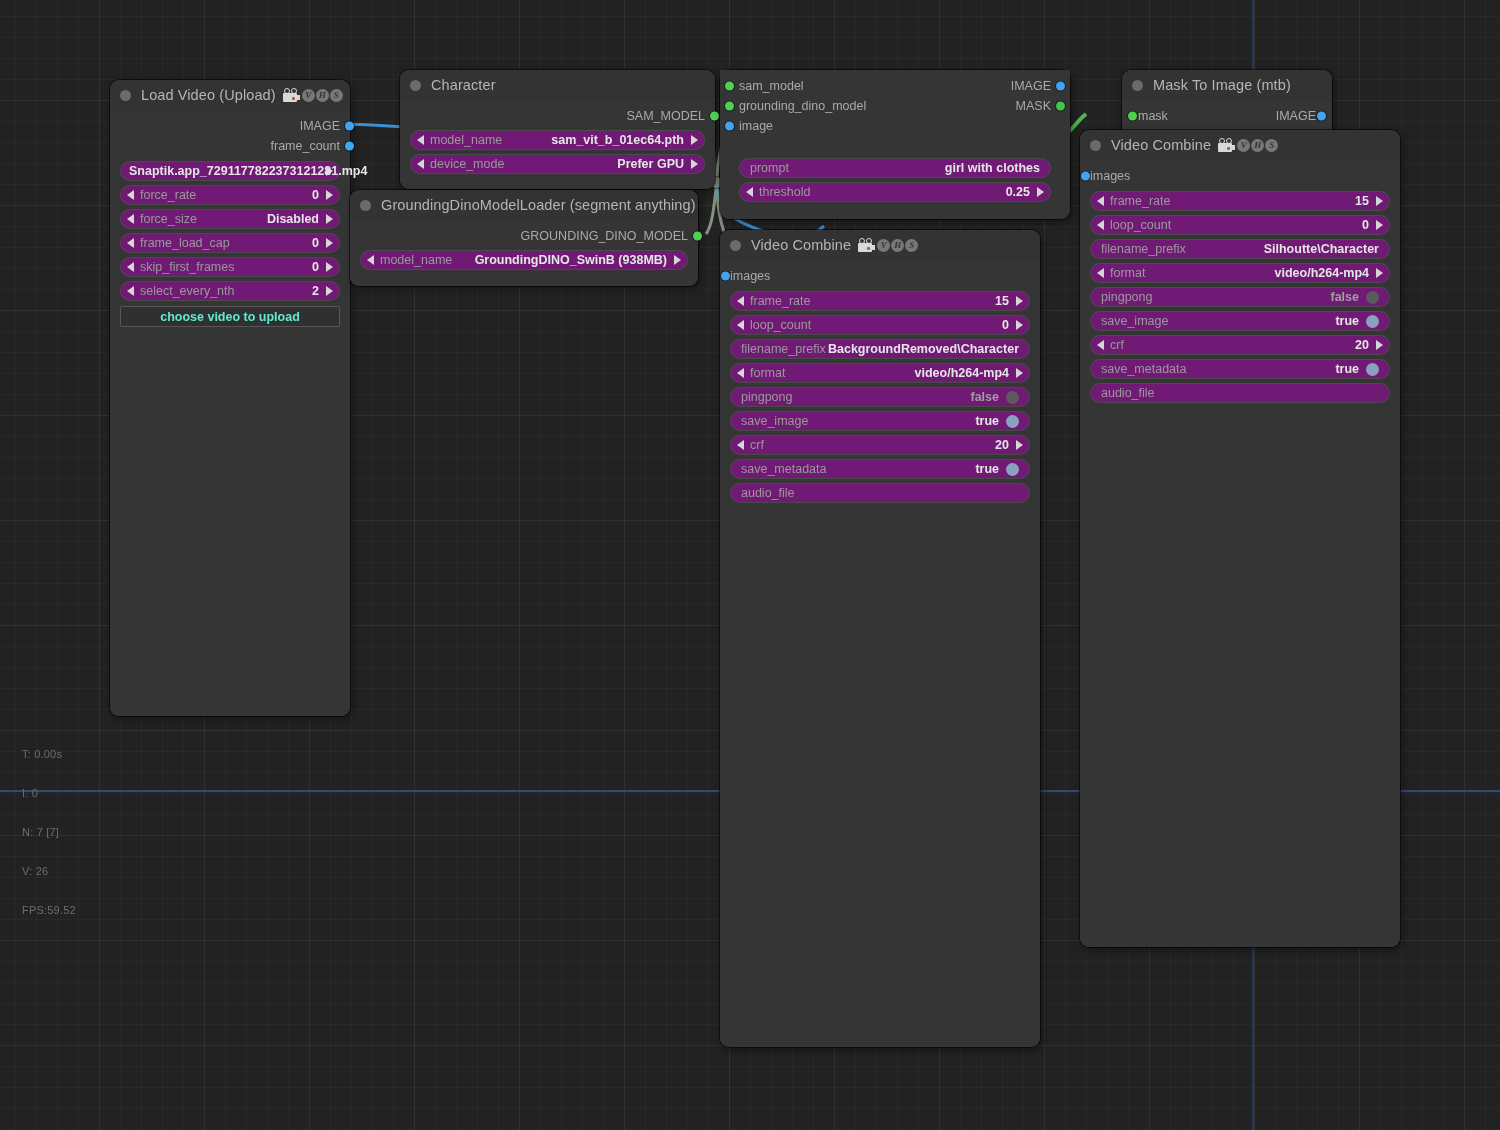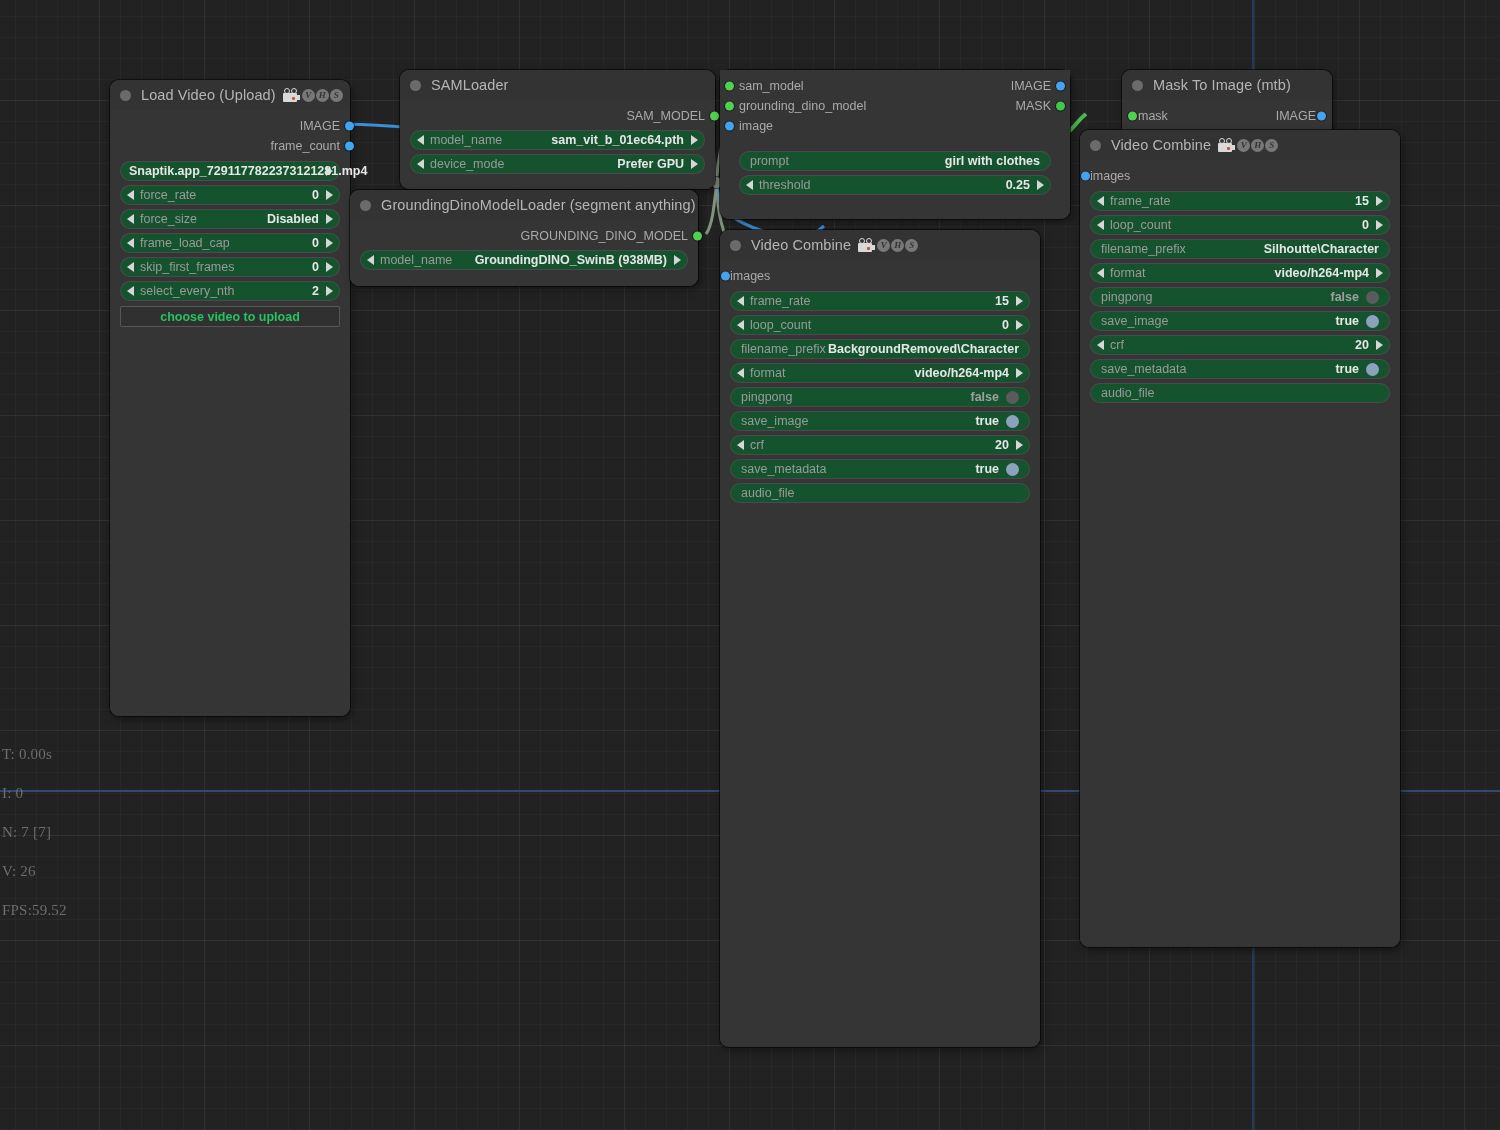--- a/index.html
+++ b/index.html
@@ -167,21 +167,21 @@
   .dot-green { background: #4fd14f; }
   .dot-mask  { background: #3ec94a; }
   .dot-int   { background: #3da9f5; }
 
   
   .widget {
     position: relative;
     height: 20px;
     margin-top: 4px;
     border-radius: 11px;
-    background: #14532d;
+    background: #701a75;
     box-shadow: inset 0 0 0 1px #4a4a4a;
     display: flex;
     align-items: center;
     padding: 0 9px;
     font-size: 12.5px;
     box-sizing: border-box;
     overflow: visible;
   }
   .widget .wname {
     color: #9a9a9a;
@@ -231,34 +231,34 @@
 
   .btn-widget {
     height: 21px;
     margin-top: 5px;
     background: #303030;
     box-shadow: inset 0 0 0 1px #565656;
     display: flex;
     align-items: center;
     justify-content: center;
     font-size: 12.5px;
-    color: #22c55e;
+    color: #5eead4;
     font-weight: bold;
     border-radius: 2px;
   }
 
   
   #stats {
     position: absolute;
-    left: 2px;
+    left: 22px;
     top: 722px;
-    font-size: 15px;
+    font-size: 11px;
     line-height: 13px;
     color: #6d6d6d;
-    font-family: Liberation Serif, serif;
+    font-family: Liberation Sans, sans-serif;
     white-space: pre;
   }
   #stats div { letter-spacing: 0.2px; }
 
   
   .reroute {
     position: absolute;
     width: 11px; height: 11px;
     border-radius: 50%;
     background: #8c9a8c;
@@ -355,21 +355,21 @@
         <span class="arrow-r"></span>
       </div>
 
       <div class="btn-widget">choose video to upload</div>
     </div>
   </div>
 
   <div class="node" id="n-samloader" style="left:400px; top:70px; width:315px;">
     <div class="node-title">
       <div class="node-dot"></div>
-      <span class="node-title-text">SAMLoader</span>
+      <span class="node-title-text">Character</span>
     </div>
     <div class="node-body" style="height:73px;">
       <div class="slot-row out">
         <span class="slot-label">SAM_MODEL</span>
         <span class="slot-dot right dot-green"></span>
       </div>
       <div class="widget">
         <span class="arrow-l"></span>
         <span class="wname">model_name</span>
         <span class="wval">sam_vit_b_01ec64.pth</span>
@@ -418,21 +418,21 @@
         <span class="slot-label">grounding_dino_model</span>
         <span class="slot-label">MASK</span>
         <span class="slot-dot right dot-mask" style="right:-14px;"></span>
       </div>
 
       <div class="slot-row">
         <span class="slot-dot left dot-image" style="left:-14px;"></span>
         <span class="slot-label">image</span>
       </div>
 
-      <div class="widget text-only" style="margin-top:15px;">
+      <div class="widget text-only" style="margin-top:22px;">
         <span class="wname">prompt</span>
         <span class="wval">girl with clothes</span>
       </div>
       <div class="widget">
         <span class="arrow-l"></span>
         <span class="wname">threshold</span>
         <span class="wval">0.25</span>
         <span class="arrow-r"></span>
       </div>
     </div>

